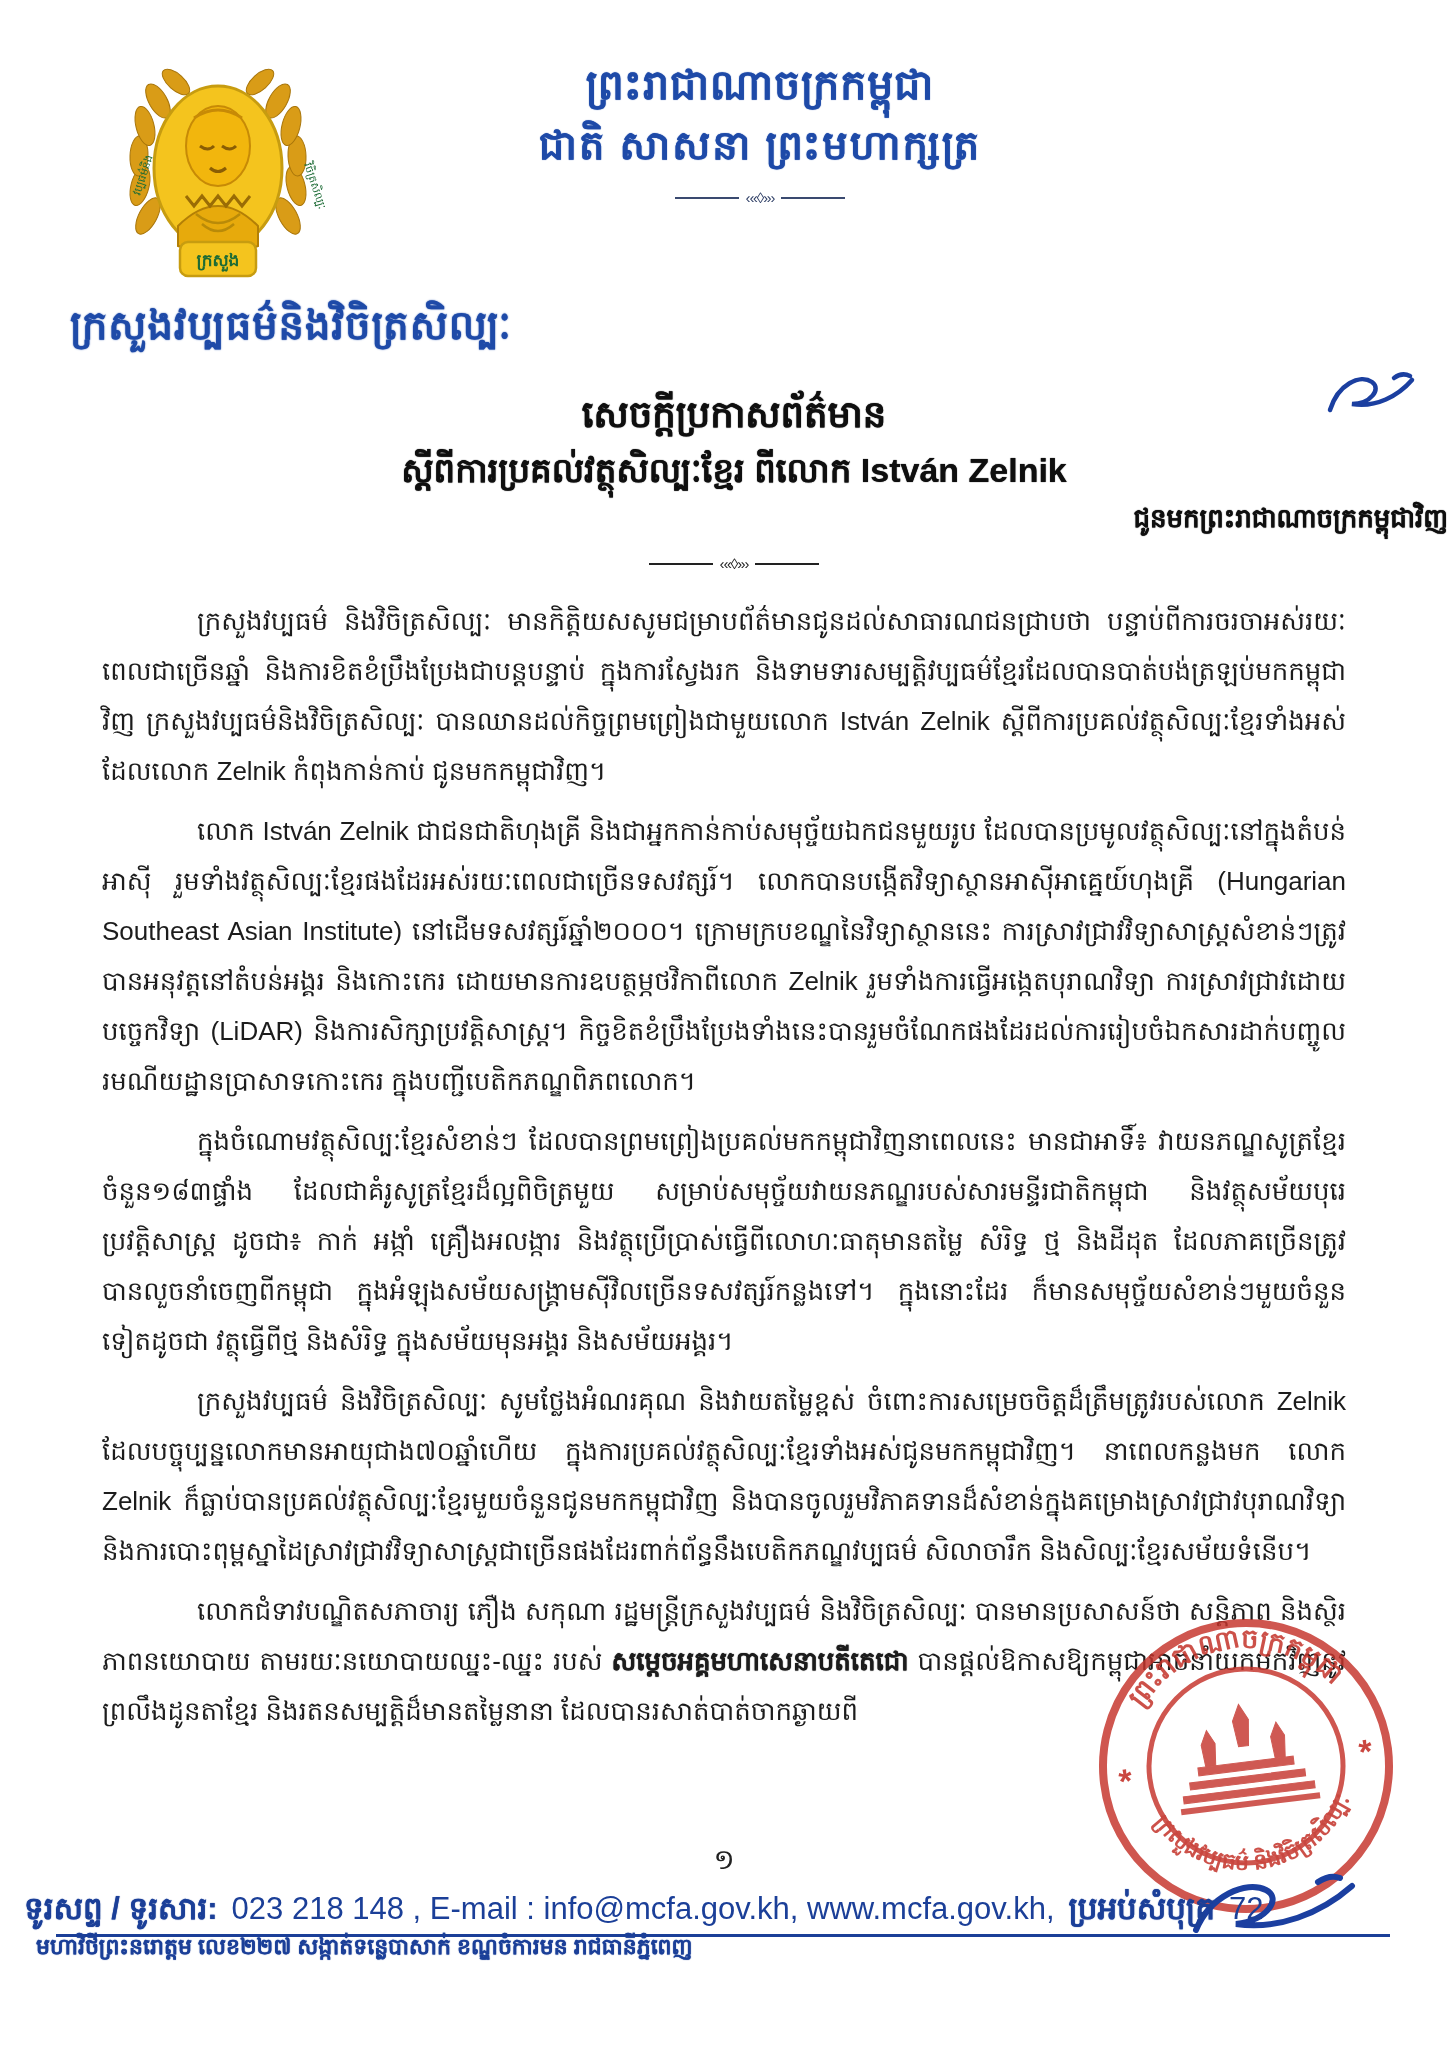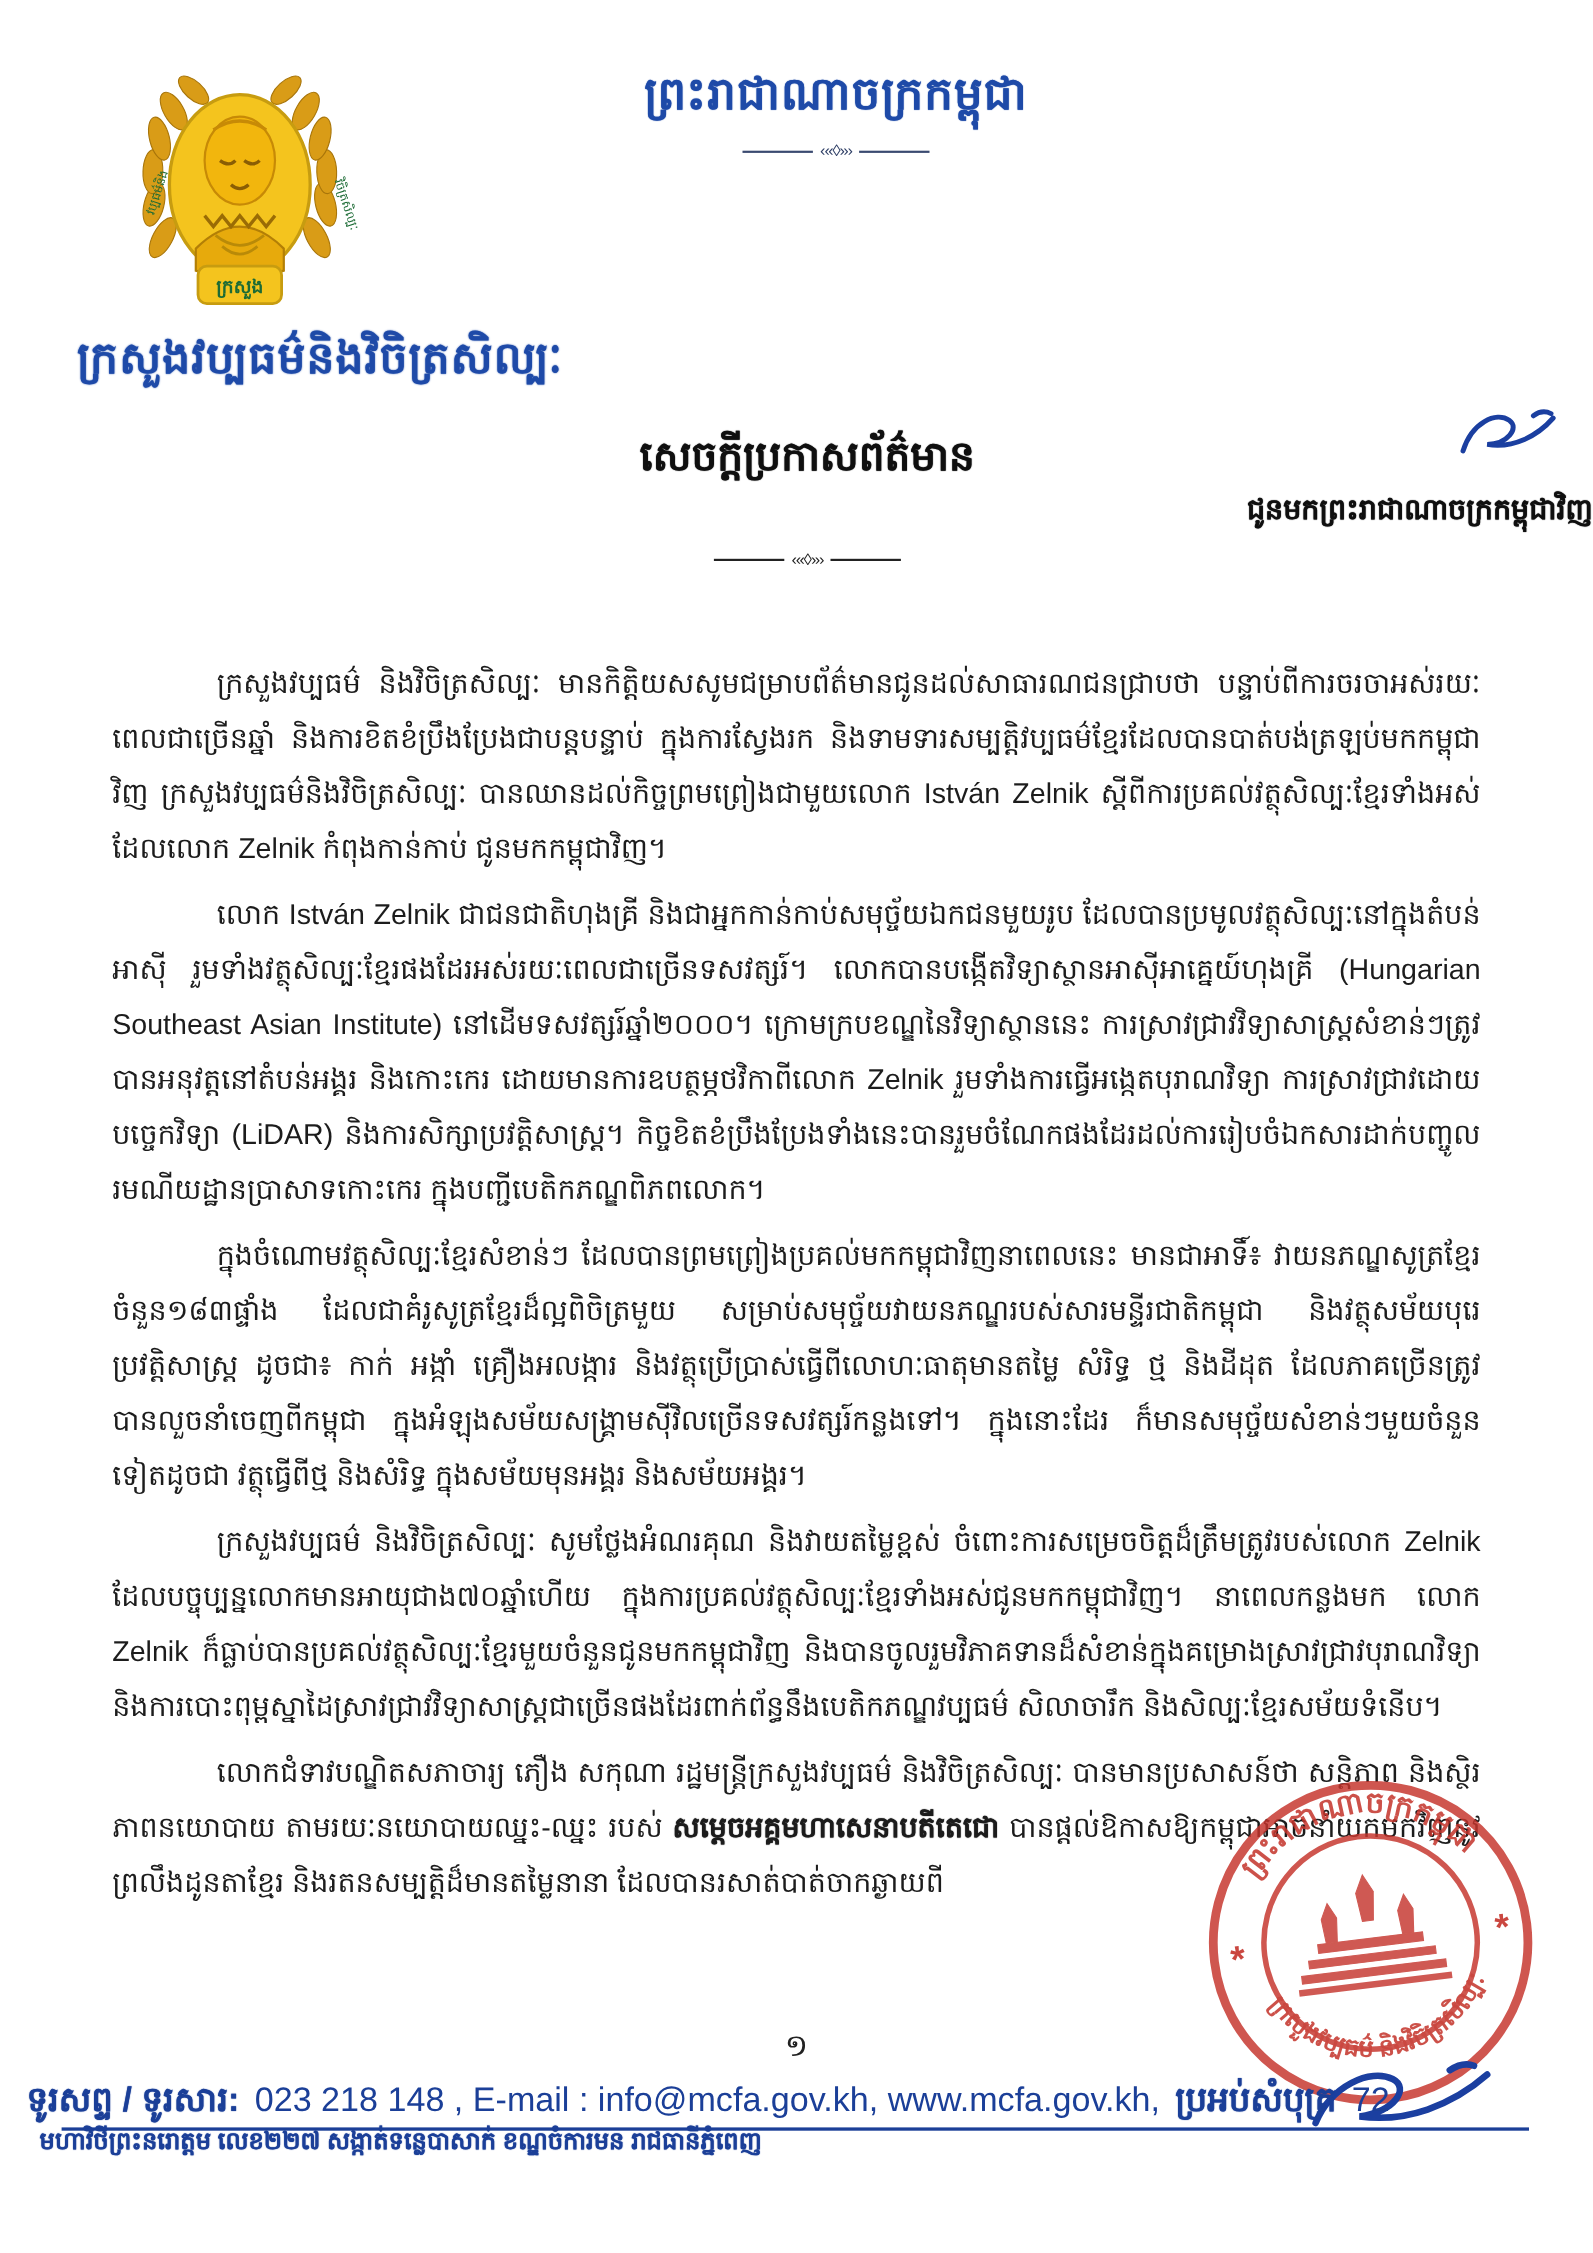--- a/index.html
+++ b/index.html
@@ -110,31 +110,33 @@
       <text x="32" y="150" font-size="11" fill="#1c6b35" transform="rotate(-72 32 150)">វប្បធម៌និង</text>
       <text x="196" y="118" font-size="11" fill="#1c6b35" transform="rotate(72 196 118)">វិចិត្រសិល្បៈ</text>
 
       <rect x="72" y="196" width="76" height="34" rx="8" fill="#f4c41e" stroke="#c79c10" stroke-width="2.5"></rect>
       <text x="110" y="220" font-size="17" font-weight="bold" fill="#1c6b35" text-anchor="middle">ក្រសួង</text>
     </svg>
   </div>
 
   <div class="motto">
     <div class="m1">ព្រះរាជាណាចក្រកម្ពុជា</div>
+    <div class="m2">ជាតិ សាសនា ព្រះមហាក្សត្រ</div>
     <div class="divider">
       <span class="d-line"></span>
         <span class="d-glyph">‹«◊»›</span>
         <span class="d-line"></span>
     </div>
   </div>
 
   <div class="ministry">ក្រសួងវប្បធម៌និងវិចិត្រសិល្បៈ</div>
 
   <div class="title-block">
     <div class="t1">សេចក្តីប្រកាសព័ត៌មាន</div>
+    <div class="t2">ស្តីពីការប្រគល់វត្ថុសិល្បៈខ្មែរ ពីលោក István Zelnik</div>
     <div class="t3">ជូនមកព្រះរាជាណាចក្រកម្ពុជាវិញ</div>
     <div class="divider">
       <span class="d-line"></span>
         <span class="d-glyph">‹«◊»›</span>
         <span class="d-line"></span>
     </div>
   </div>
 
   <div class="initials">
     <svg width="100" height="58" viewBox="0 0 100 58">

